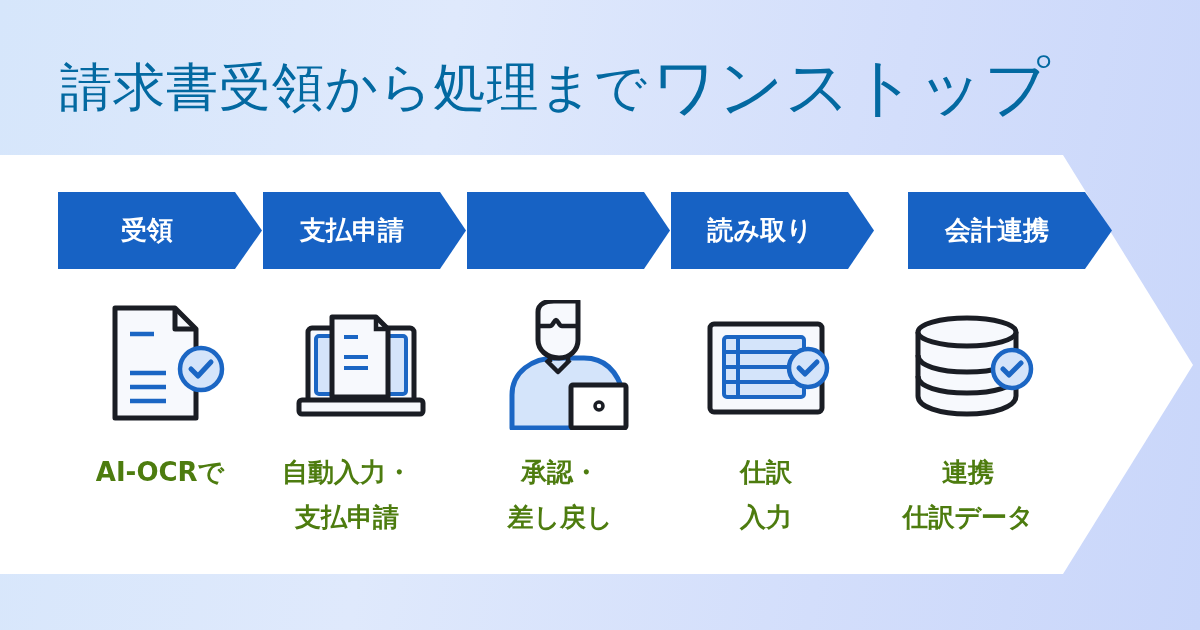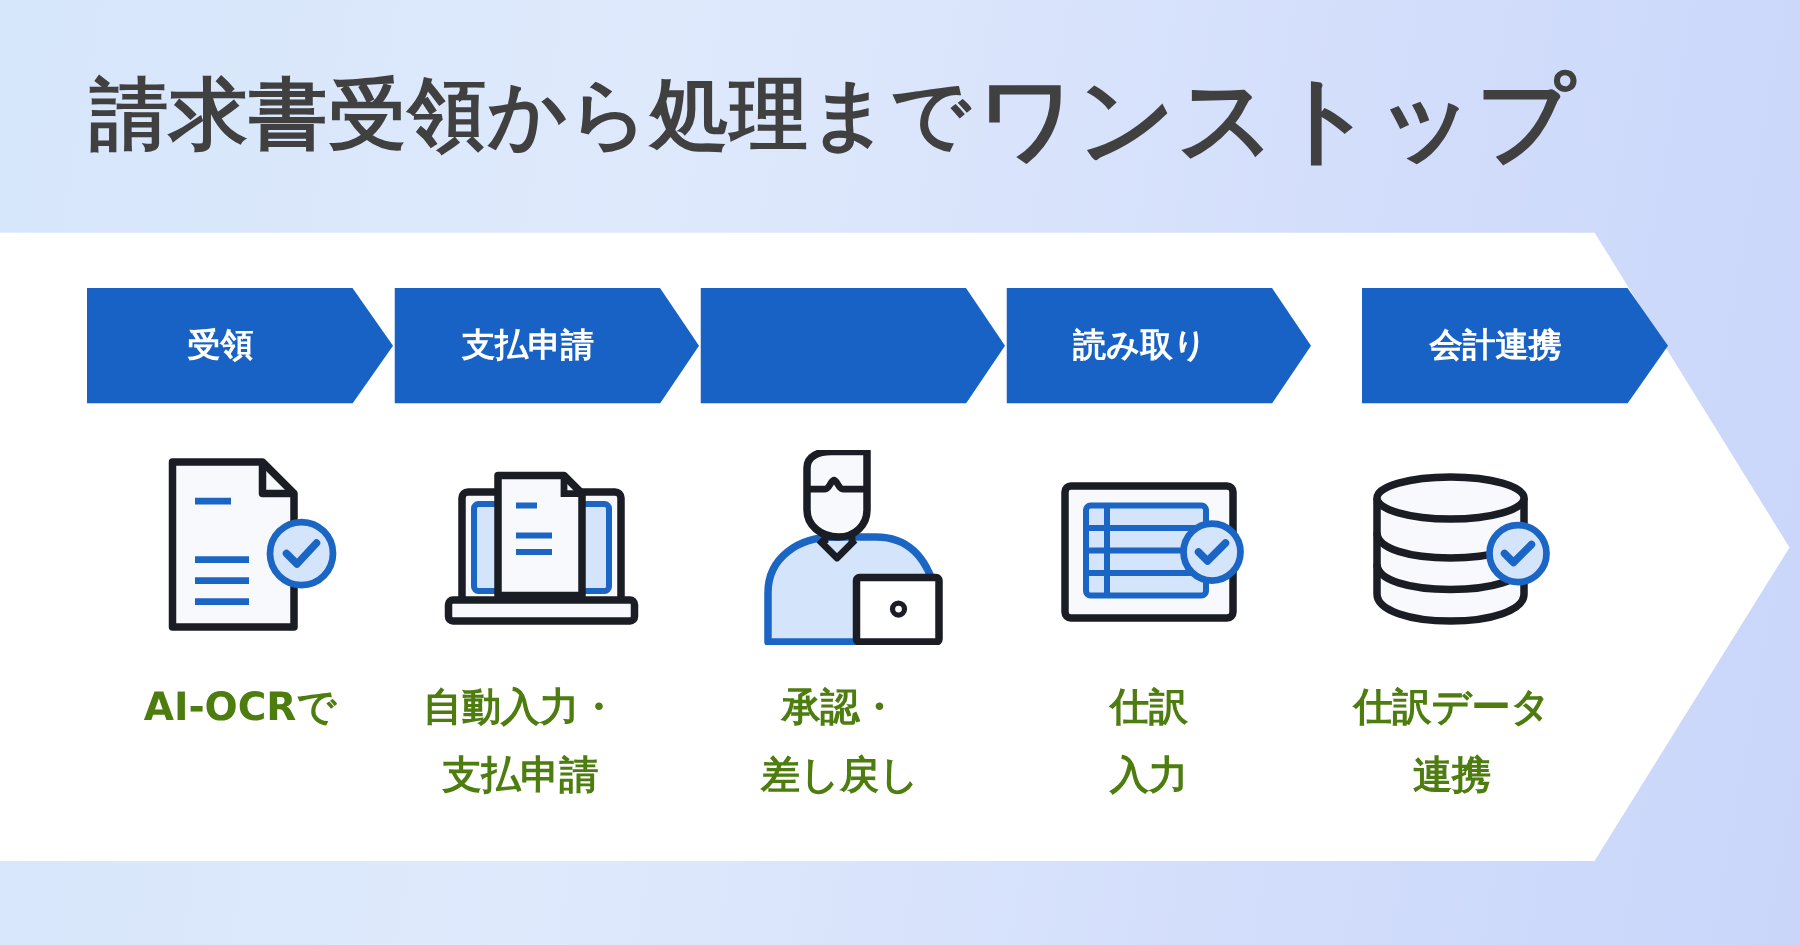--- a/index.html
+++ b/index.html
@@ -1,27 +1,27 @@
 <!DOCTYPE html>
 <html><head>
 <meta charset="utf-8">
 <style>
   html,body{margin:0;padding:0;}
   body{width:1200px;height:630px;overflow:hidden;position:relative;
     background:linear-gradient(100deg,#d6e6fb 0%,#dfe9fc 35%,#d3defb 70%,#c9d6fa 100%);
     font-family:"DejaVu Sans","Liberation Sans",sans-serif;}
-  .title{position:absolute;left:60px;top:42px;height:90px;display:flex;align-items:flex-start;
-    color:#404040;font-weight:bold;letter-spacing:1px;white-space:nowrap;}
+  .title{position:absolute;left:60px;top:42px;height:90px;display:flex;align-items:center;
+    color:#0369a1;font-weight:normal;letter-spacing:1px;white-space:nowrap;}
   .title .t1{font-size:52px;line-height:70px;}
   .title .t2{font-size:64px;line-height:76px;margin-left:4px;}
   .band{position:absolute;left:0;top:155px;width:1200px;height:419px;}
   .step{position:absolute;top:192px;height:77px;}
   .step svg{position:absolute;left:0;top:0;}
   .step .lbl{position:absolute;left:0;top:0;height:77px;line-height:77px;text-align:center;
-    color:#fff;font-weight:bold;font-size:22px;}
+    color:#fff;font-weight:bold;font-size:26px;}
   .icon{position:absolute;top:296px;}
   .cap{position:absolute;top:450px;width:180px;text-align:center;color:#4d7c0f;font-weight:bold;
     font-size:26px;line-height:45px;}
 </style>
 </head>
 <body>
 
 <div class="title">
   <span class="t1">請求書受領から処理まで</span>
     <span class="t2">ワンストップ</span>
@@ -123,15 +123,15 @@
 </div>
 <div class="cap" style="left:470px">
   <div>承認・</div>
   <div>差し戻し</div>
 </div>
 <div class="cap" style="left:676px">
   <div>仕訳</div>
   <div>入力</div>
 </div>
 <div class="cap" style="left:878px">
+  <div>連携</div>
   <div>仕訳データ</div>
-  <div>連携</div>
 </div>
 
 </body></html>

